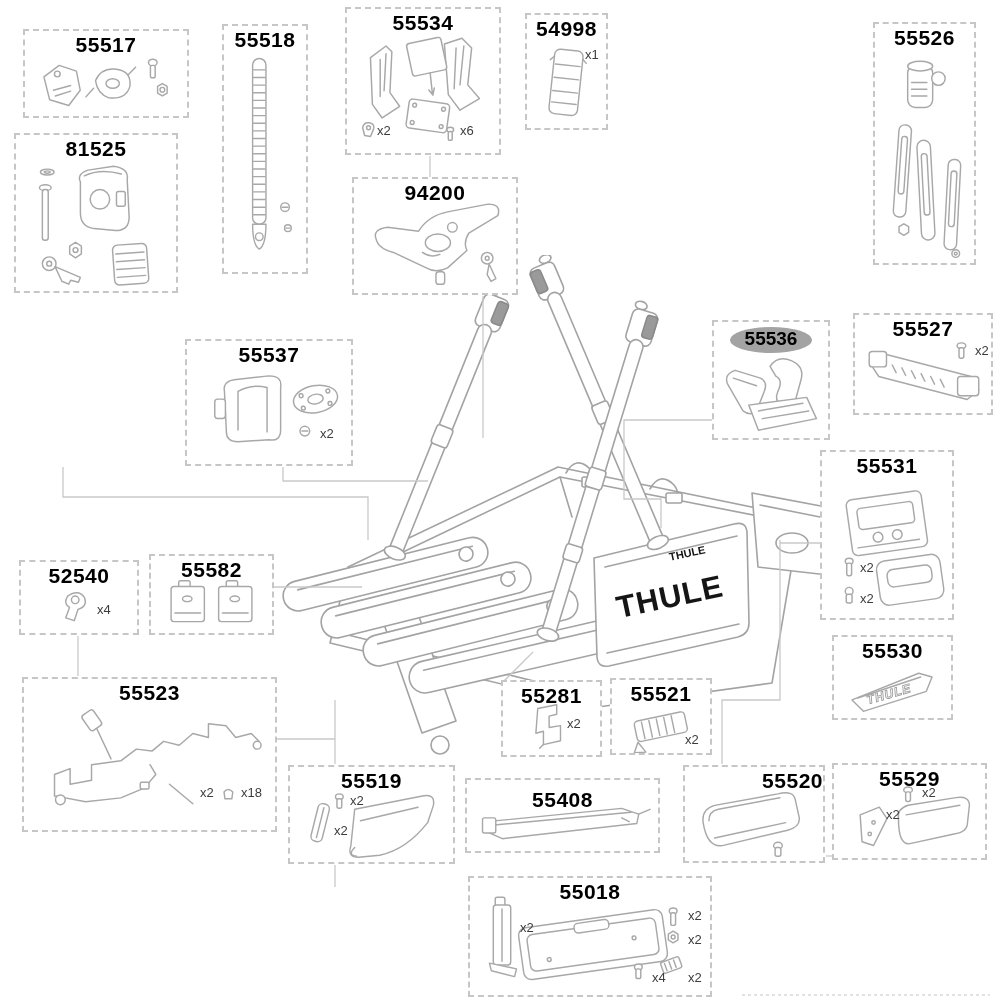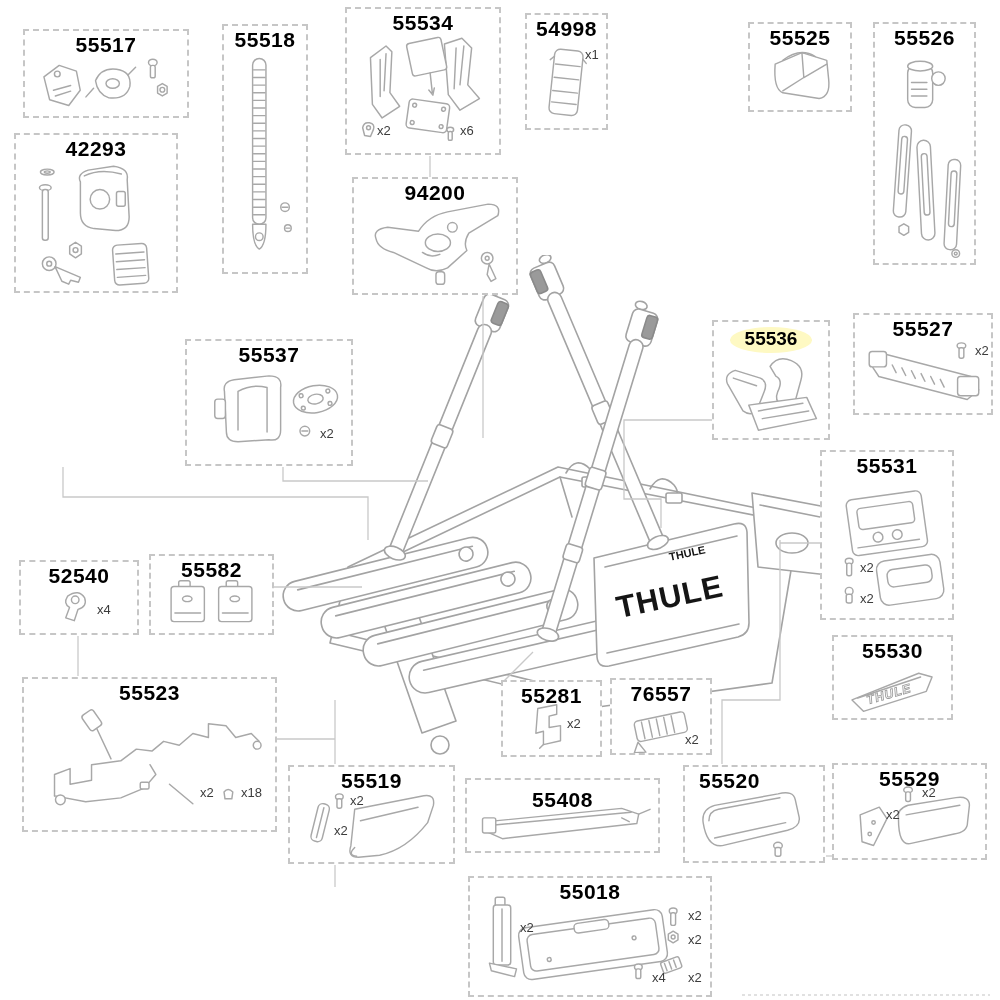--- a/index.html
+++ b/index.html
@@ -3,23 +3,23 @@
 <meta charset="utf-8">
 <style>
   html,body{margin:0;padding:0;background:#fff;}
   #stage{position:relative;width:1000px;height:1000px;background:#ffffff;overflow:hidden;
          font-family:"Liberation Sans","DejaVu Sans",sans-serif;}
   svg{display:block;}
   .lay{position:absolute;left:0;top:0;}
   .box{position:absolute;border:2px dashed #c6c6c6;background:#ffffff;box-sizing:border-box;z-index:10;}
   .plabel{position:absolute;left:0;right:0;top:2px;text-align:center;font-weight:bold;
           font-size:21px;color:#000;letter-spacing:.5px;z-index:3;}
-  .plabel.left{text-align:left;padding-left:14px;}
+  .plabel.left{text-align:right;padding-left:14px;}
   .pillwrap{position:absolute;left:0;right:0;top:5px;text-align:center;z-index:3;}
-  .pill{display:inline-block;background:#fef9c3;border-radius:50%;padding:1px 15px 3px 15px;
+  .pill{display:inline-block;background:#a3a3a3;border-radius:50%;padding:1px 15px 3px 15px;
         font-weight:bold;font-size:19px;color:#000;}
   .thumb{position:absolute;left:0;top:0;width:100%;height:100%;z-index:1;}
   .thumb path,.thumb rect,.thumb circle,.thumb ellipse,.thumb polygon{
         stroke:#a8a8a8;stroke-width:1.5;fill:#fff;stroke-linejoin:round;stroke-linecap:round;}
   .thumb .ln{fill:none;}
   .qty{position:absolute;font-size:13px;color:#3c3c3c;z-index:3;font-weight:normal;}
   #rack path,#rack rect,#rack circle,#rack ellipse,#rack polygon{
         stroke:#a3a3a3;stroke-width:1.6;fill:#fff;stroke-linejoin:round;stroke-linecap:round;}
   #rack .ln{fill:none;}
   #rack .dk{fill:#9a9a9a;stroke:#8a8a8a;}
@@ -221,29 +221,20 @@
       <g transform="rotate(6 42 70)">
         <rect x="26" y="36" width="30" height="68" rx="6"></rect>
         <path class="ln" d="M28,52h26 M28,66h26 M28,80h26 M28,92h26"></path>
         <path class="ln" d="M26,44 l-4,4 M56,44 l4,4"></path>
       </g>
     </svg>
     <span class="qty" style="left:58px;top:32px">x1</span>
   </div>
 
 
-  <div class="box" style="left:748px;top:22px;width:104px;height:90px">
-    <div class="plabel">55525</div>
-    <svg class="thumb" viewBox="0 0 104 90">
-      <g>
-        <path d="M26,42 Q24,68 34,72 L72,78 Q84,76 82,58 L80,38 L54,30 Z"></path>
-        <path class="ln" d="M34,38 Q52,24 68,34 M54,30 L56,56 M56,56 L80,42 M56,56 L34,70"></path>
-      </g>
-    </svg>
-  </div>
 
   <div class="box" style="left:873px;top:22px;width:103px;height:243px">
     <div class="plabel">55526</div>
     <svg class="thumb" viewBox="0 0 103 243">
       <g>
         <rect x="34" y="40" width="26" height="44" rx="8"></rect>
           <ellipse cx="47" cy="41" rx="13" ry="5"></ellipse>
         <circle cx="66" cy="54" r="7"></circle>
           <path class="ln" d="M38,58h16 M38,65h16 M38,72h16"></path>
       </g>
@@ -263,21 +254,21 @@
           <path d="M25,208 l5,-3 5,3 0,6 -5,3 -5,-3 Z"></path>
         </g>
       <g>
           <circle cx="84" cy="236" r="4"></circle>
           <circle cx="84" cy="236" r="1.5"></circle>
         </g>
     </svg>
   </div>
 
   <div class="box" style="left:14px;top:133px;width:164px;height:160px">
-    <div class="plabel">42293</div>
+    <div class="plabel">81525</div>
     <svg class="thumb" viewBox="0 0 164 160">
       <g>
           <ellipse cx="32" cy="38" rx="7" ry="3"></ellipse>
           <ellipse cx="32" cy="38" rx="3" ry="1.2"></ellipse>
         </g>
       <g>
           <ellipse cx="30" cy="54" rx="6" ry="3"></ellipse>
           <rect x="27" y="56" width="6" height="52" rx="2.5"></rect>
         </g>
       <g>
@@ -474,21 +465,21 @@
     <svg class="thumb" viewBox="0 0 101 77">
       <g>
         <path d="M36,28 L56,24 L56,34 L48,36 L48,48 L60,46 L60,62 L42,66 L42,52 L34,54 Z"></path>
         <path class="ln" d="M42,66 L38,70"></path>
       </g>
     </svg>
     <span class="qty" style="left:64px;top:34px">x2</span>
   </div>
 
   <div class="box" style="left:610px;top:678px;width:102px;height:77px">
-    <div class="plabel">76557</div>
+    <div class="plabel">55521</div>
     <svg class="thumb" viewBox="0 0 102 77">
       <g transform="rotate(-12 52 50)">
         <rect x="24" y="38" width="54" height="22" rx="4"></rect>
         <path class="ln" d="M32,40 v18 M40,40 v18 M48,40 v18 M56,40 v18 M64,40 v18"></path>
         <path d="M24,60 L18,70 L30,72 Z"></path>
       </g>
     </svg>
     <span class="qty" style="left:73px;top:52px">x2</span>
   </div>
 

